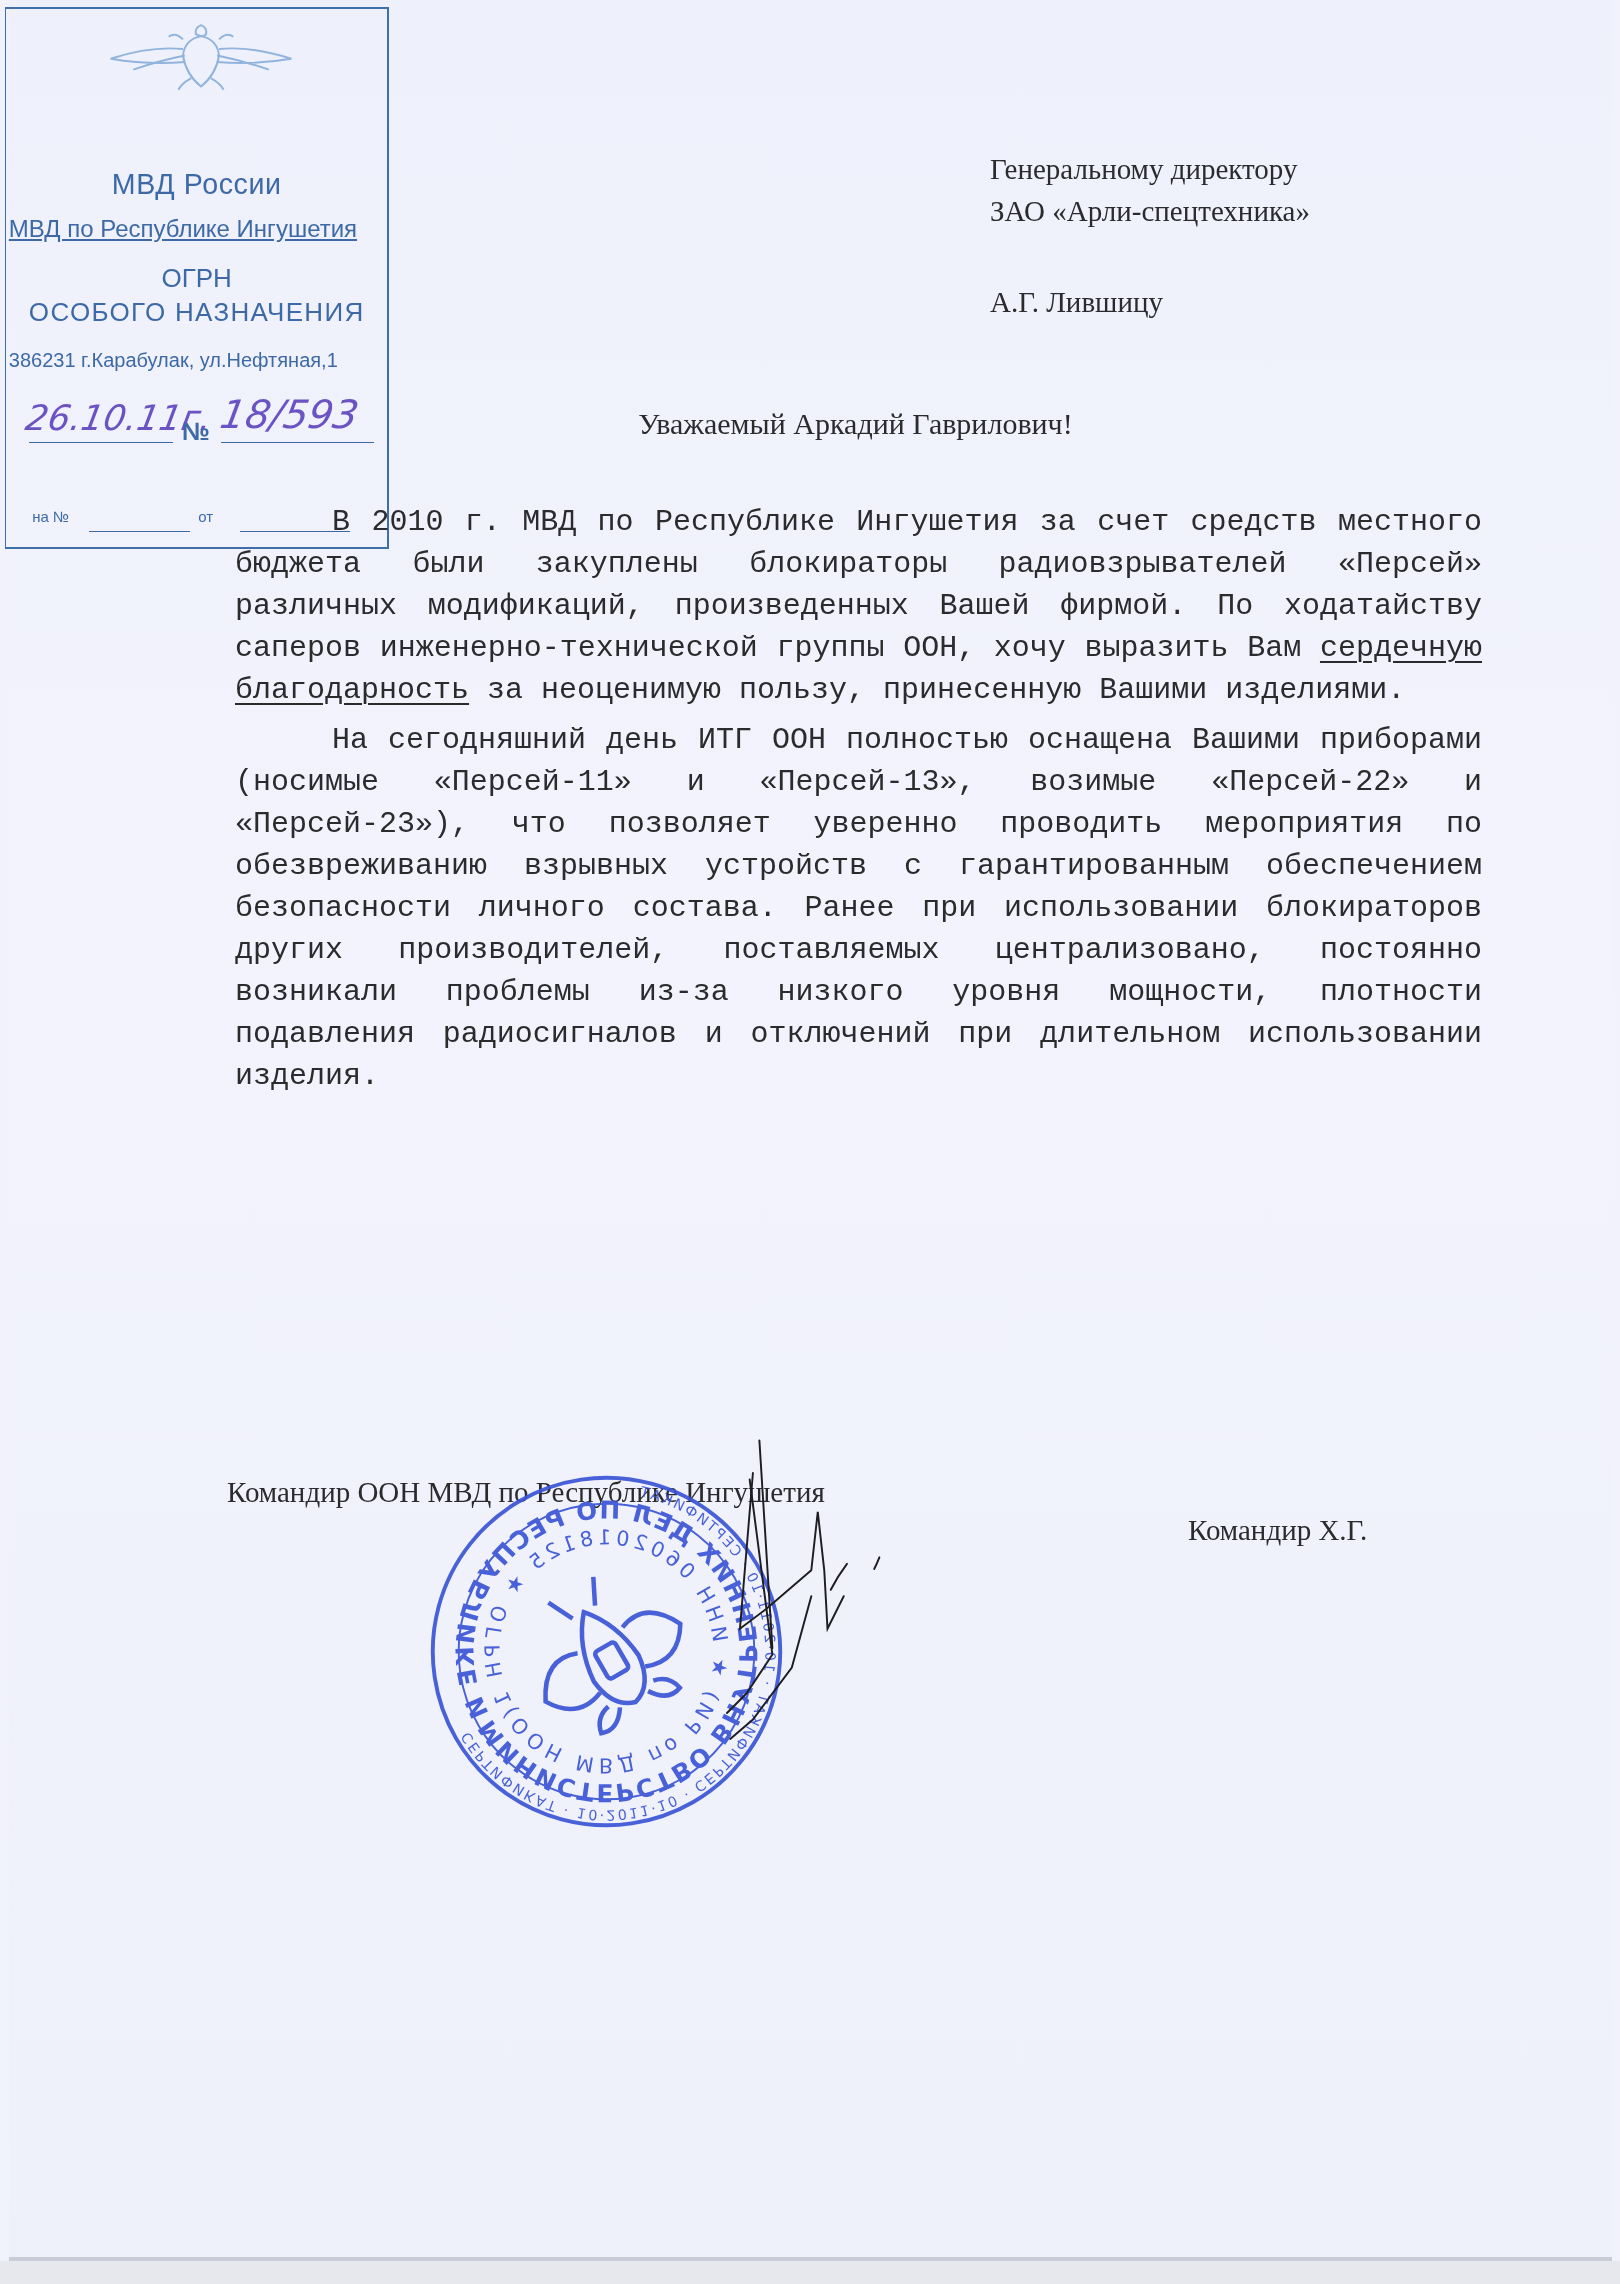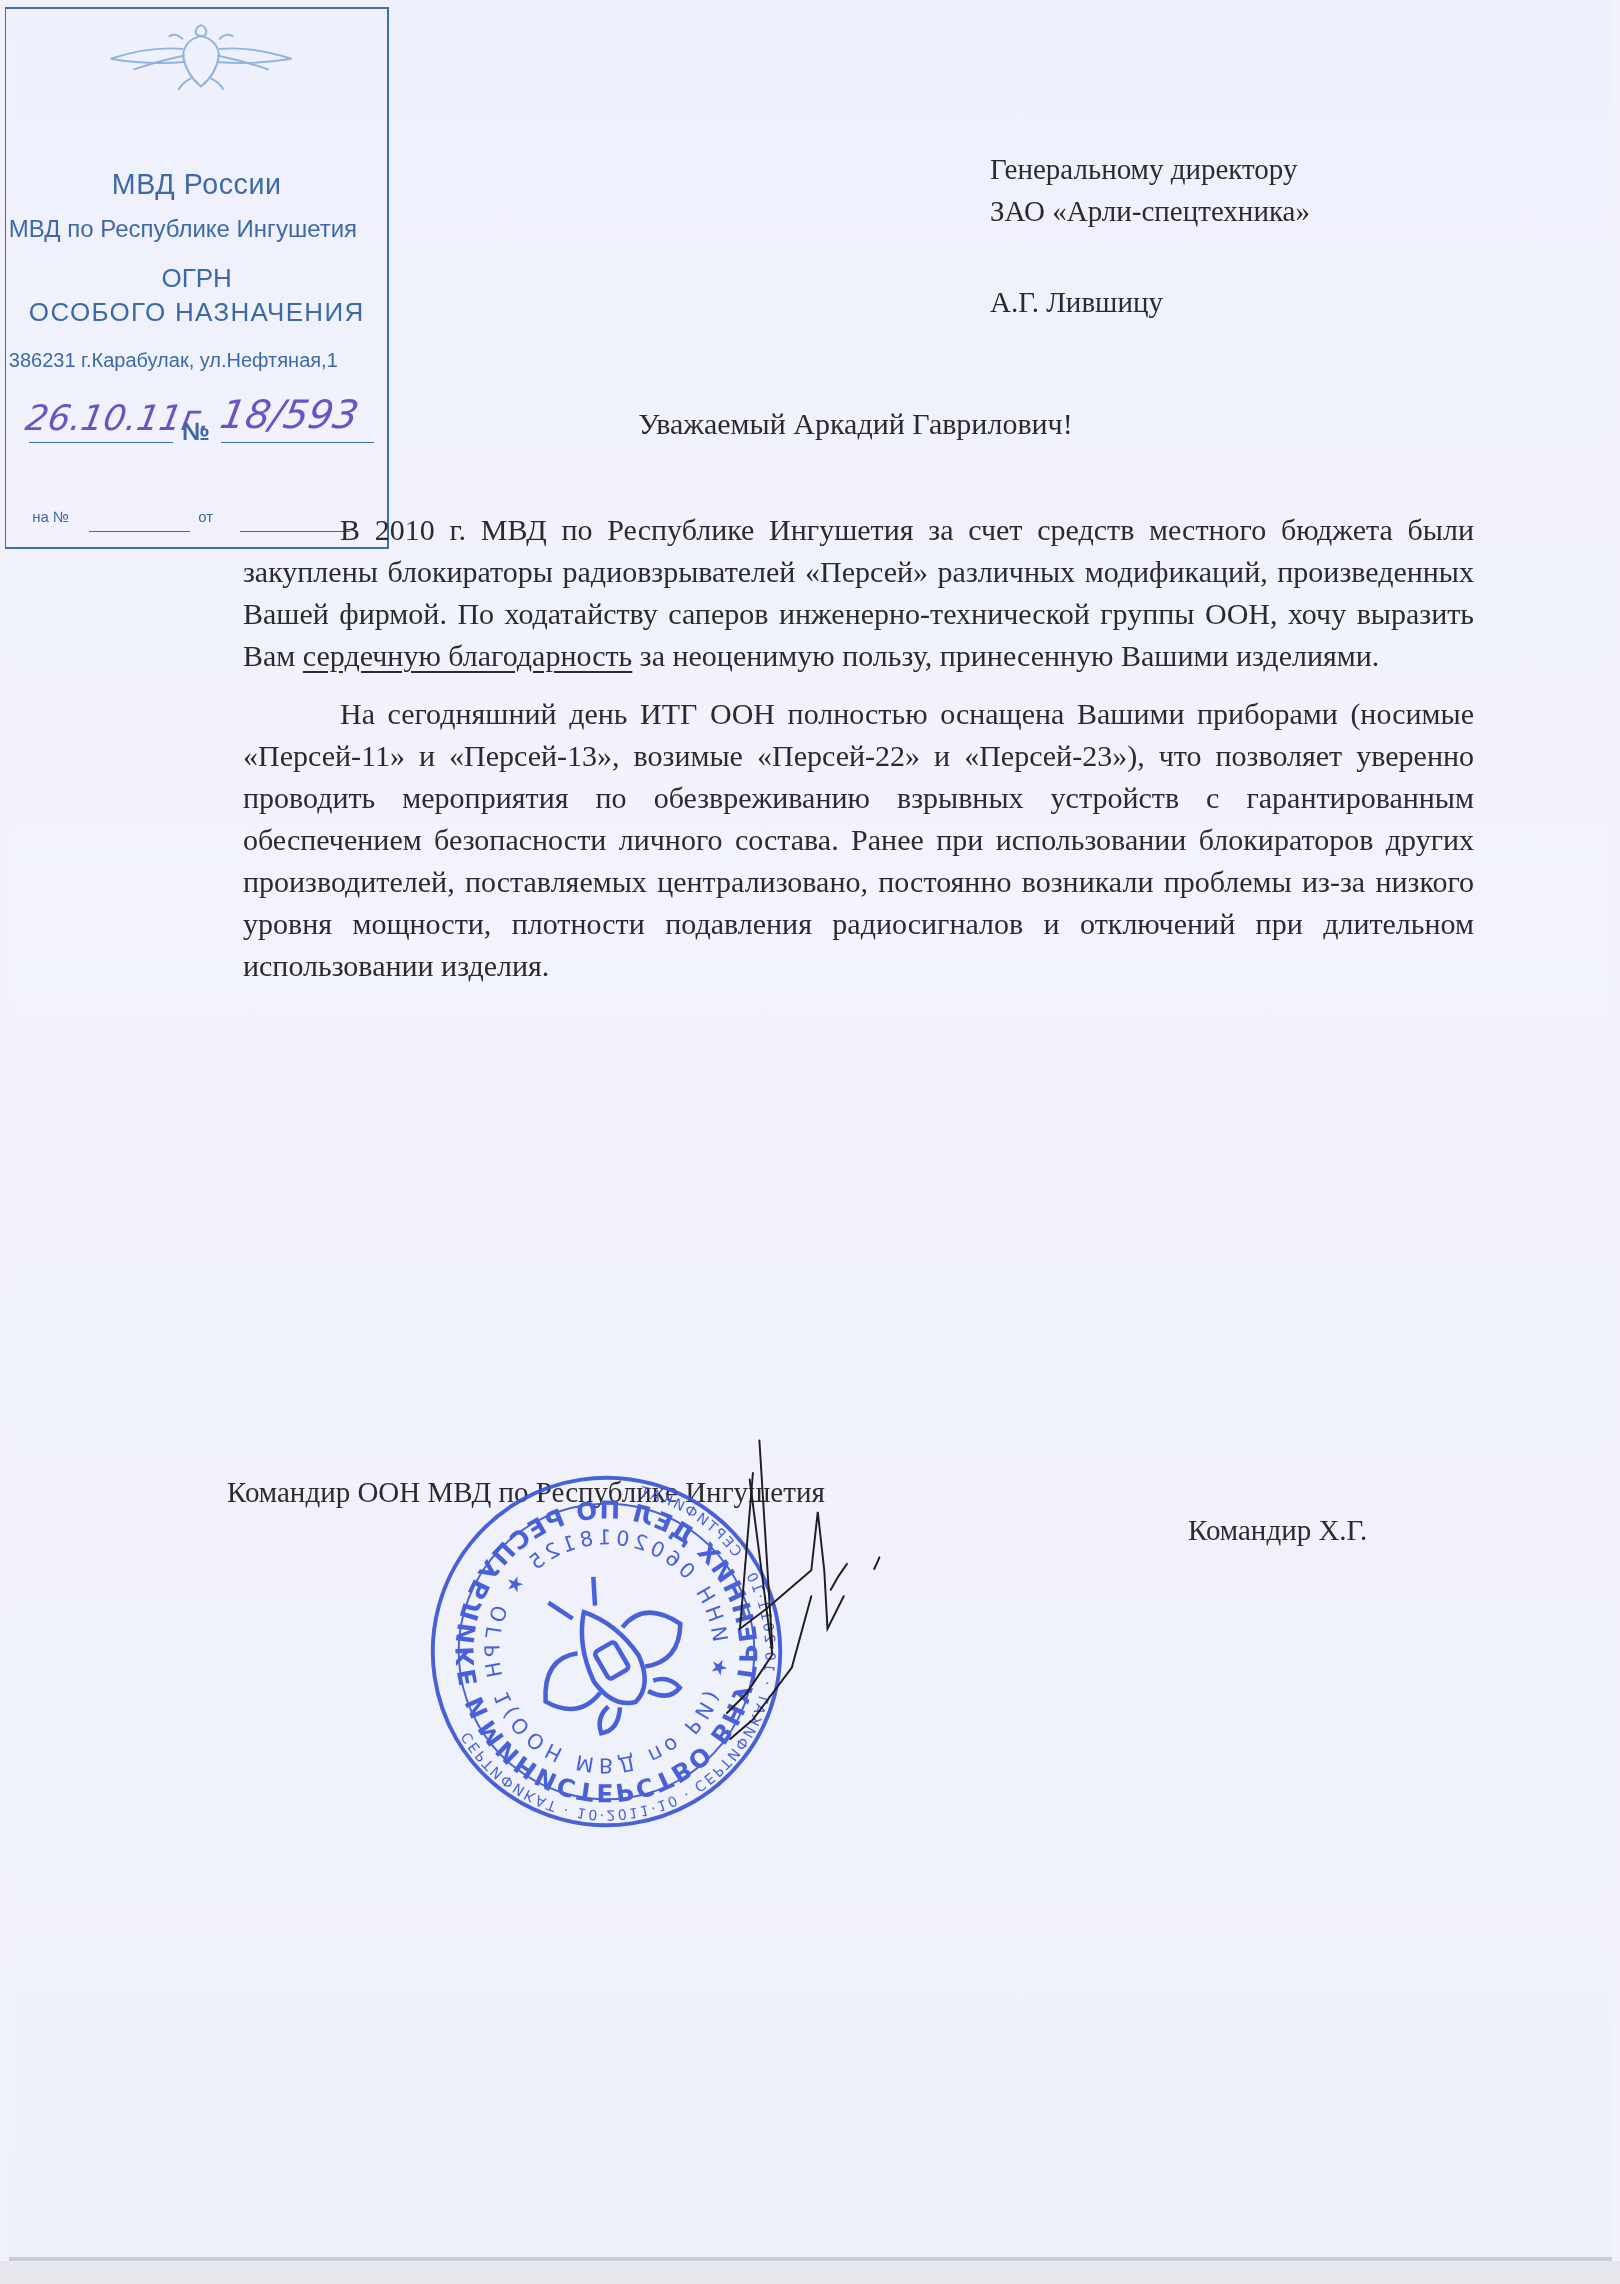--- a/index.html
+++ b/index.html
@@ -24,21 +24,21 @@
   
   .corner-stamp {
     position: absolute; left: 5.2px; top: 6.5px; width: 384px; height: 542px;
     border: 2.6px solid #3f6fa8; border-left-width: 1.9px;
     color: #3d6aa6; box-sizing: border-box;
     font-family: "Liberation Sans", "DejaVu Sans", sans-serif;
   }
   .stamp-emblem { position: absolute; left: 91px; top: 11.7px; width: 208px; height: 71px; }
   .stamp-line { position: absolute; left: 0; width: 100%; text-align: center; white-space: nowrap; }
   .stamp-l1 { top: 159px; font-size: 28.6px; letter-spacing: 0.6px; }
-  .stamp-l2 { top: 206px; font-size: 24px; text-align: left; left: 2.6px; }
+  .stamp-l2 { top: 206px; font-size: 24px; text-align: left; left: 2.6px; text-decoration: underline; }
   .stamp-l3 { top: 254px; font-size: 26px; }
   .stamp-l4 { top: 288px; font-size: 26px; letter-spacing: 1.3px; }
   .stamp-l5 { top: 340px; font-size: 20px; text-align: left; left: 2.6px; }
   .stamp-date-row { position: absolute; left: 19.5px; top: 389px; width: 350px; height: 52px; }
   .hand { font-family: "DejaVu Sans", sans-serif; font-style: oblique; color: #6b53c4; }
   .stamp-date { position: absolute; left: 0; top: 0; font-size: 35px; transform: skewX(-10deg); }
   .stamp-date-line { position: absolute; left: 3.2px; top: 44px; width: 144px; border-bottom: 1.9px solid #3d6aa6; }
   .stamp-no { position: absolute; left: 156px; top: 19.5px; font-size: 25px; font-weight: bold; color:#3d6aa6; }
   .stamp-num { position: absolute; left: 195px; top: -5.2px; font-size: 39px; transform: skewX(-10deg); }
   .stamp-num-line { position: absolute; left: 195px; top: 44px; width: 153px; border-bottom: 1.9px solid #3d6aa6; }
@@ -56,21 +56,21 @@
   .salutation {
     position: absolute; left: 0; width: 1621px; top: 407px; text-align: center;
     font-size: 30px; padding-left: 90px; box-sizing: border-box;
   }
 
   
   .body-text {
     position: absolute; left: 227px; top: 493px; width: 1263px;
     font-size: 30px; line-height: 42px; text-align: justify;
   }
-  .body-text p { margin: 16px; text-indent: 97px; }
+  .body-text p { margin: 8px; text-indent: 97px; font-family: Liberation Mono, monospace; }
   .body-text p + p { margin-top: 0; }
   .body-text u { text-decoration-thickness: 1.9px; text-underline-offset: 4.5px; }
 
   
   .sig-title { position: absolute; left: 227px; top: 1471px; font-size: 29px; line-height: 42px; }
   .sig-name { position: absolute; left: 1188px; top: 1514px; font-size: 29px; }
   .round-seal { position: absolute; left: 425px; top: 1470px; width: 363px; height: 363px; }
   .signature { position: absolute; left: 714px; top: 1434px; width: 227px; height: 318px; }
 </style>
 </head>

